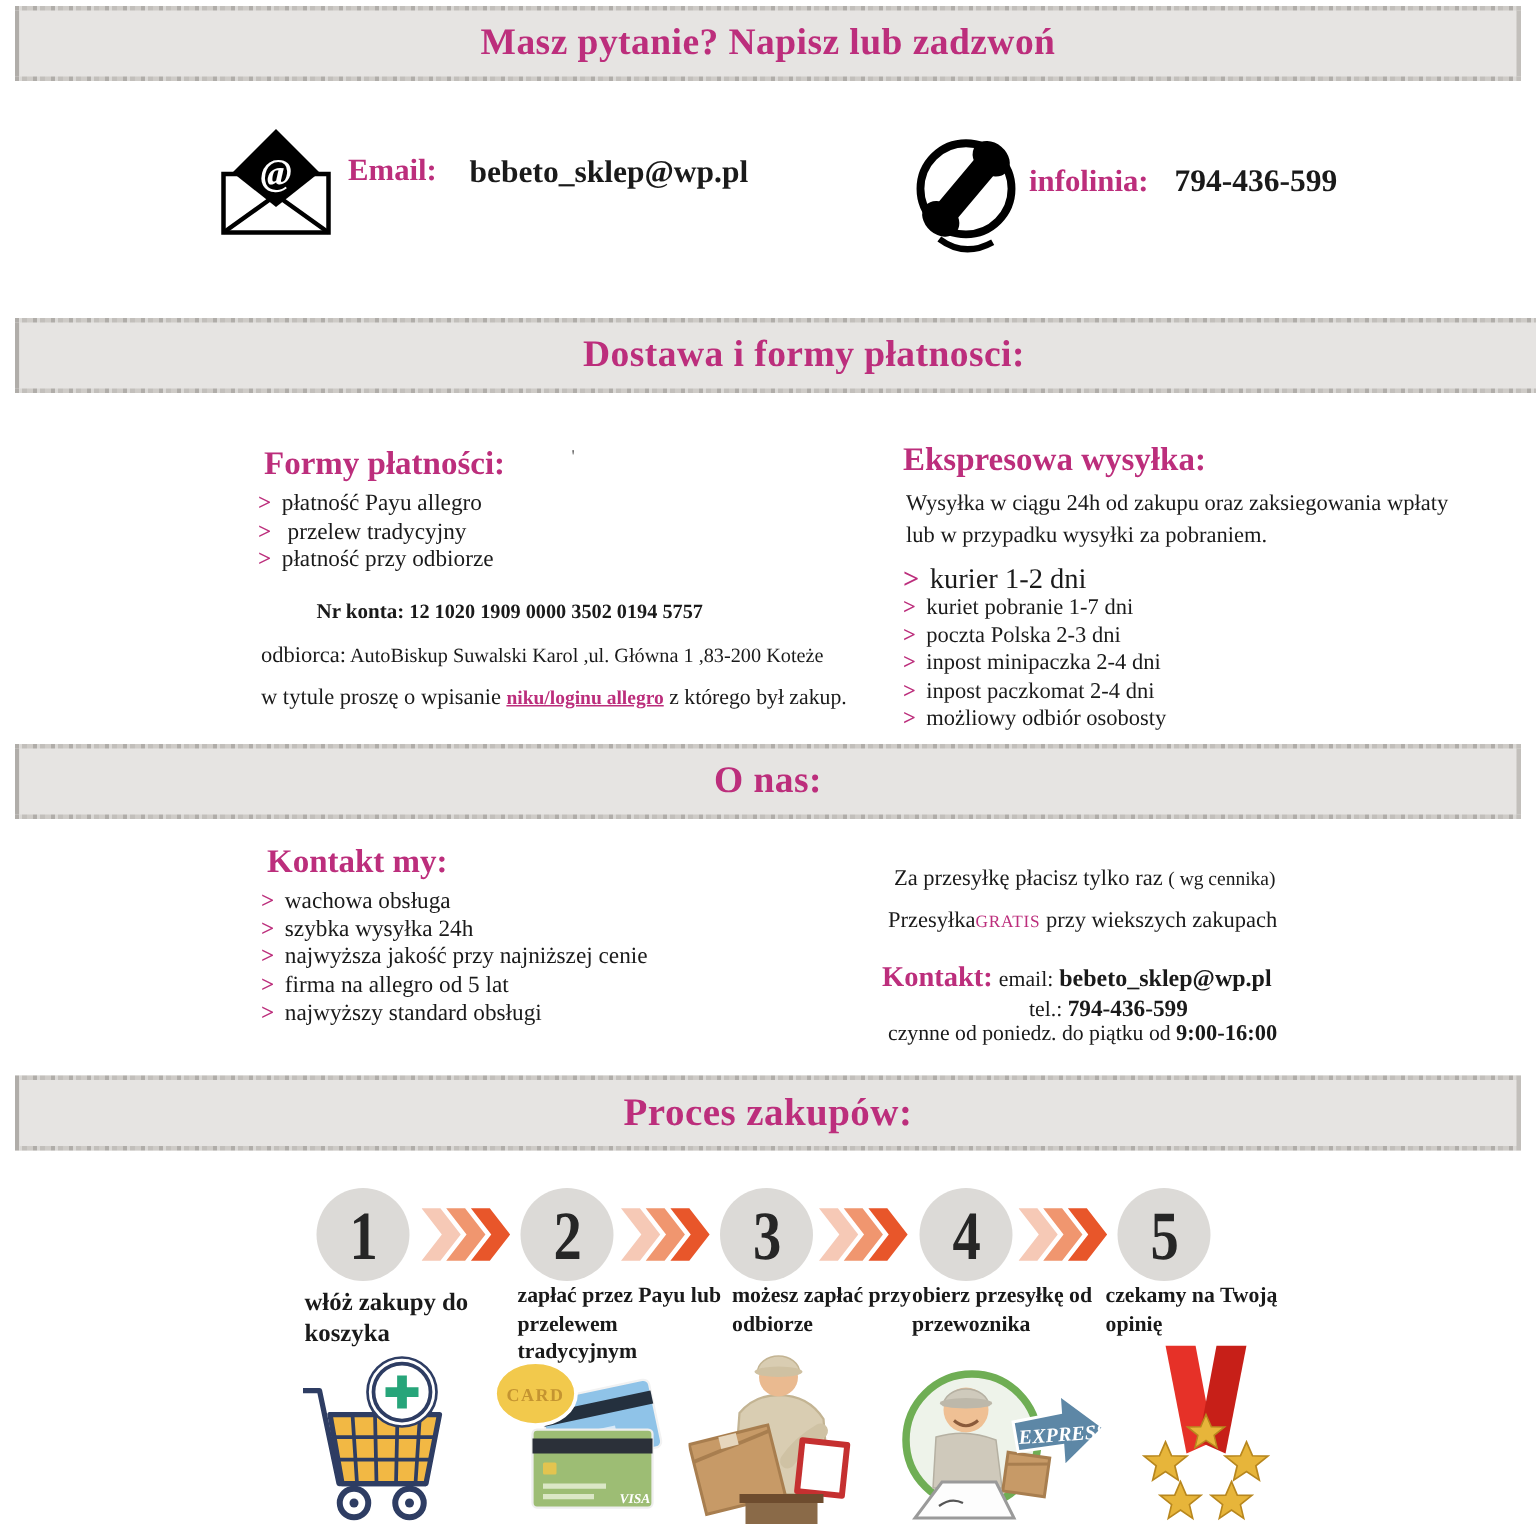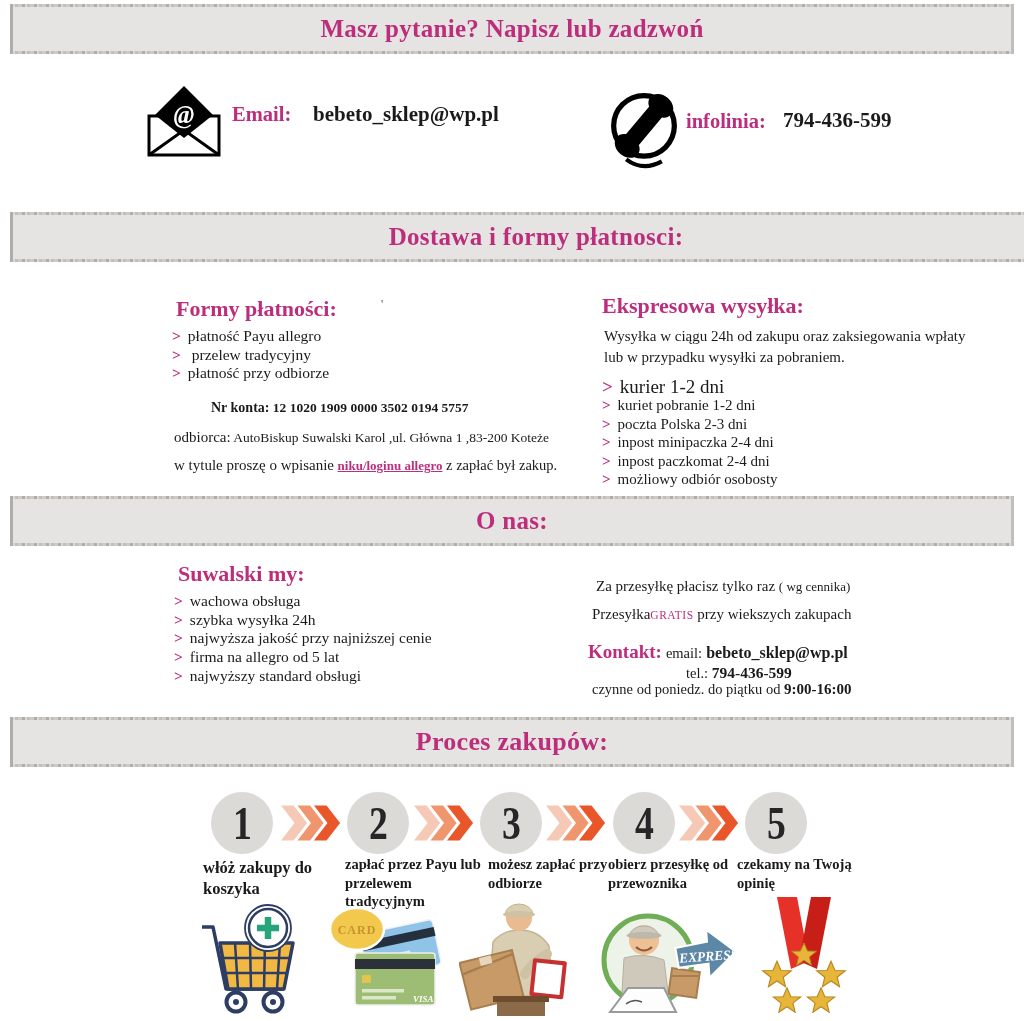--- a/index.html
+++ b/index.html
@@ -72,39 +72,39 @@
     <span class="bold" style="font-size:14px;">Nr konta:</span>
     <span class="bold">12 1020 1909 0000 3502 0194 5757</span>
   </div>
   <div class="abs nw" style="left:174px;top:429px;font-size:13.5px;">
     <span style="font-size:15px;">odbiorca:</span>
     <span>AutoBiskup  Suwalski Karol ,ul. Główna 1 ,83-200 Koteże</span>
   </div>
   <div class="abs nw" style="left:174px;top:457px;font-size:14.5px;">
     <span style="font-size:15px;">w tytule proszę o wpisanie</span>
     <span class="link">niku/loginu allegro</span>
-    <span>z zapłać był zakup.</span>
+    <span>z którego był zakup.</span>
   </div>
 
   <div class="abs h-col" style="left:602px;top:293px;">Ekspresowa wysyłka:</div>
   <div class="abs" style="left:604px;top:326px;width:378px;font-size:15px;line-height:20.5px;">Wysyłka w ciągu 24h od zakupu oraz zaksiegowania wpłaty lub w przypadku wysyłki za pobraniem.</div>
   <div class="abs" style="left:602px;top:378px;">
     <div class="li" style="font-size:19px;line-height:18.4px;"><span class="caret">&gt;</span><span>kurier 1-2 dni</span></div>
-    <div class="li" style="font-size:15px;line-height:18.4px;"><span class="caret">&gt;</span><span>kuriet pobranie 1-2 dni</span></div>
+    <div class="li" style="font-size:15px;line-height:18.4px;"><span class="caret">&gt;</span><span>kuriet pobranie 1-7 dni</span></div>
     <div class="li" style="font-size:15px;line-height:18.4px;"><span class="caret">&gt;</span><span>poczta Polska 2-3 dni</span></div>
     <div class="li" style="font-size:15px;line-height:18.4px;"><span class="caret">&gt;</span><span>inpost minipaczka 2-4 dni</span></div>
     <div class="li" style="font-size:15px;line-height:18.4px;"><span class="caret">&gt;</span><span>inpost paczkomat 2-4 dni</span></div>
     <div class="li" style="font-size:15px;line-height:18.4px;"><span class="caret">&gt;</span><span>możliowy odbiór osobosty</span></div>
   </div>
 
   <div class="abs banner" style="top:496px;">
     <span class="banner-text">O nas:</span>
   </div>
 
-  <div class="abs h-col" style="left:178px;top:561px;">Suwalski my:</div>
+  <div class="abs h-col" style="left:178px;top:561px;">Kontakt my:</div>
   <div class="abs" style="left:174px;top:592px;">
     <div class="li" style="line-height:18.7px;"><span class="caret">&gt;</span><span>wachowa obsługa</span></div>
     <div class="li" style="line-height:18.7px;"><span class="caret">&gt;</span><span>szybka wysyłka 24h</span></div>
     <div class="li" style="line-height:18.7px;"><span class="caret">&gt;</span><span>najwyższa jakość przy najniższej cenie</span></div>
     <div class="li" style="line-height:18.7px;"><span class="caret">&gt;</span><span>firma na allegro od 5 lat</span></div>
     <div class="li" style="line-height:18.7px;"><span class="caret">&gt;</span><span>najwyższy standard obsługi</span></div>
   </div>
 
   <div class="abs nw" style="left:596px;top:578px;font-size:15px;">
     <span>Za przesyłkę płacisz tylko raz</span>

